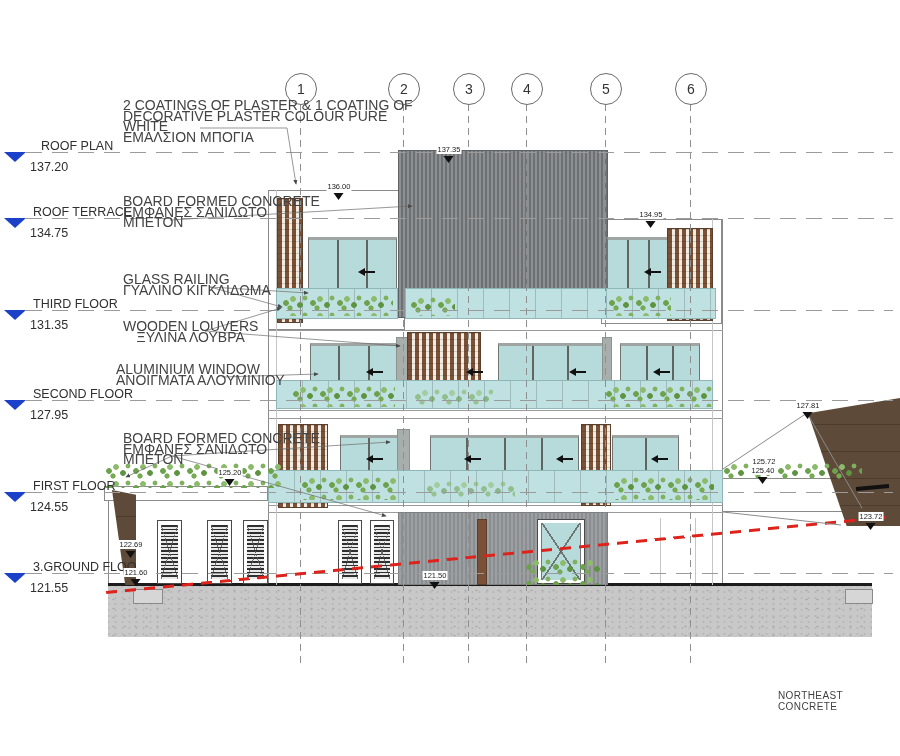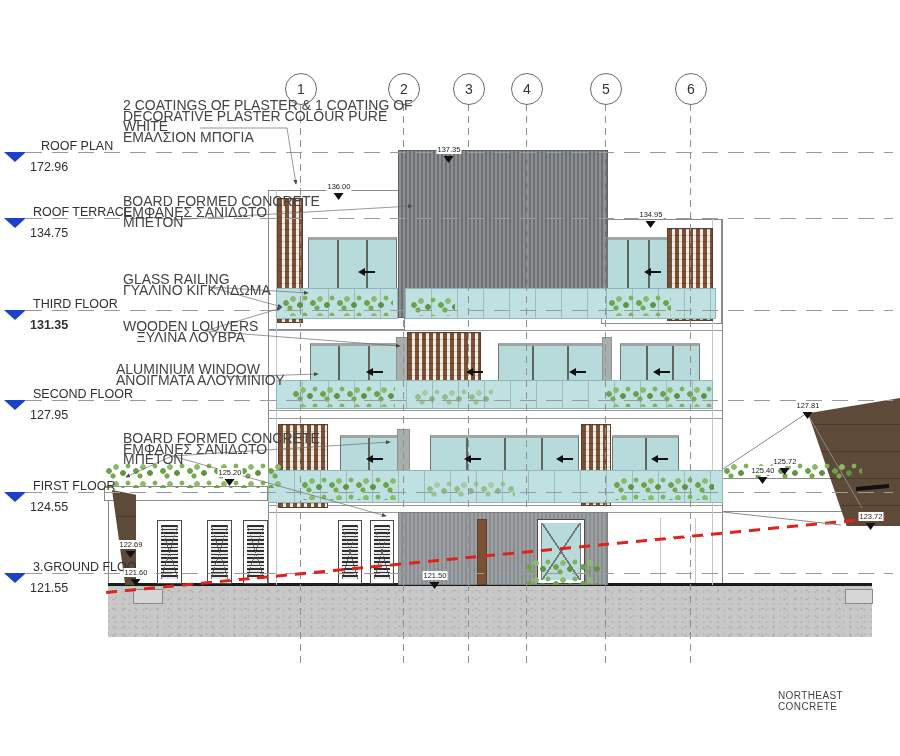--- a/index.html
+++ b/index.html
@@ -225,31 +225,31 @@
   <div class="bubble" style="left:285px;top:73px;">1</div>
   <div class="bubble" style="left:388px;top:73px;">2</div>
   <div class="bubble" style="left:453px;top:73px;">3</div>
   <div class="bubble" style="left:511px;top:73px;">4</div>
   <div class="bubble" style="left:590px;top:73px;">5</div>
   <div class="bubble" style="left:675px;top:73px;">6</div>
 
   <div class="lvl-line" style="left:26px;top:152px;width:867px;"></div>
   <div class="lvl-tri" style="left:4px;top:152px;"></div>
   <div class="lvl-label" style="left:33px;top:139px;margin-left:8px;">ROOF PLAN</div>
-  <div class="lvl-value" style="left:30px;top:160px;">172.96</div>
+  <div class="lvl-value" style="left:30px;top:160px;">137.20</div>
 
   <div class="lvl-line" style="left:26px;top:218px;width:867px;"></div>
   <div class="lvl-tri" style="left:4px;top:218px;"></div>
   <div class="lvl-label" style="left:33px;top:205px;">ROOF TERRACE</div>
   <div class="lvl-value" style="left:30px;top:226px;">134.75</div>
 
   <div class="lvl-line" style="left:26px;top:310px;width:867px;"></div>
   <div class="lvl-tri" style="left:4px;top:310px;"></div>
   <div class="lvl-label" style="left:33px;top:297px;">THIRD FLOOR</div>
-  <div class="lvl-value" style="left:30px;top:318px;font-weight:bold;">131.35</div>
+  <div class="lvl-value" style="left:30px;top:318px;">131.35</div>
 
   <div class="lvl-line" style="left:26px;top:400px;width:867px;"></div>
   <div class="lvl-tri" style="left:4px;top:400px;"></div>
   <div class="lvl-label" style="left:33px;top:387px;">SECOND FLOOR</div>
   <div class="lvl-value" style="left:30px;top:408px;">127.95</div>
 
   <div class="lvl-line" style="left:26px;top:492px;width:867px;"></div>
   <div class="lvl-tri" style="left:4px;top:492px;"></div>
   <div class="lvl-label" style="left:33px;top:479px;">FIRST FLOOR</div>
   <div class="lvl-value" style="left:30px;top:500px;">124.55</div>
@@ -285,21 +285,21 @@
   <div class="ann" style="left:123px;top:433px;">
     <div>BOARD FORMED CONCRETE</div>
     <div>ΕΜΦΑΝΕΣ ΣΑΝΙΔΩΤΟ</div>
     <div>ΜΠΕΤΟΝ</div>
   </div>
 
   <div class="spot" style="left:449px;top:138px;"><span class="val">137.35</span><div class="tri"></div></div>
   <div class="spot" style="left:339px;top:175px;"><span class="val">136.00</span><div class="tri"></div></div>
   <div class="spot" style="left:651px;top:203px;"><span class="val">134.95</span><div class="tri"></div></div>
   <div class="spot" style="left:808px;top:394px;"><span class="val">127.81</span><div class="tri"></div></div>
-  <div class="spot" style="left:785px;top:450px;"><span class="val">125.72</span><div class="tri"></div></div>
+  <div class="spot" style="left:764px;top:450px;"><span class="val">125.72</span><div class="tri"></div></div>
   <div class="spot" style="left:763px;top:459px;"><span class="val">125.40</span><div class="tri"></div></div>
   <div class="spot" style="left:230px;top:461px;"><span class="val">125.20</span><div class="tri"></div></div>
   <div class="spot" style="left:871px;top:505px;"><span class="val">123.72</span><div class="tri"></div></div>
   <div class="spot" style="left:131px;top:533px;text-decoration:underline;"><span class="val">122.69</span><div class="tri"></div></div>
   <div class="spot" style="left:136px;top:561px;"><span class="val">121.60</span><div class="tri"></div></div>
   <div class="spot" style="left:435px;top:564px;"><span class="val">121.50</span><div class="tri"></div></div>
 
   <svg width="900" height="756" style="position:absolute;left:0;top:0;z-index:5;pointer-events:none;">
     <defs>
       <marker id="ah" markerWidth="8" markerHeight="8" refX="6" refY="3" orient="auto">

